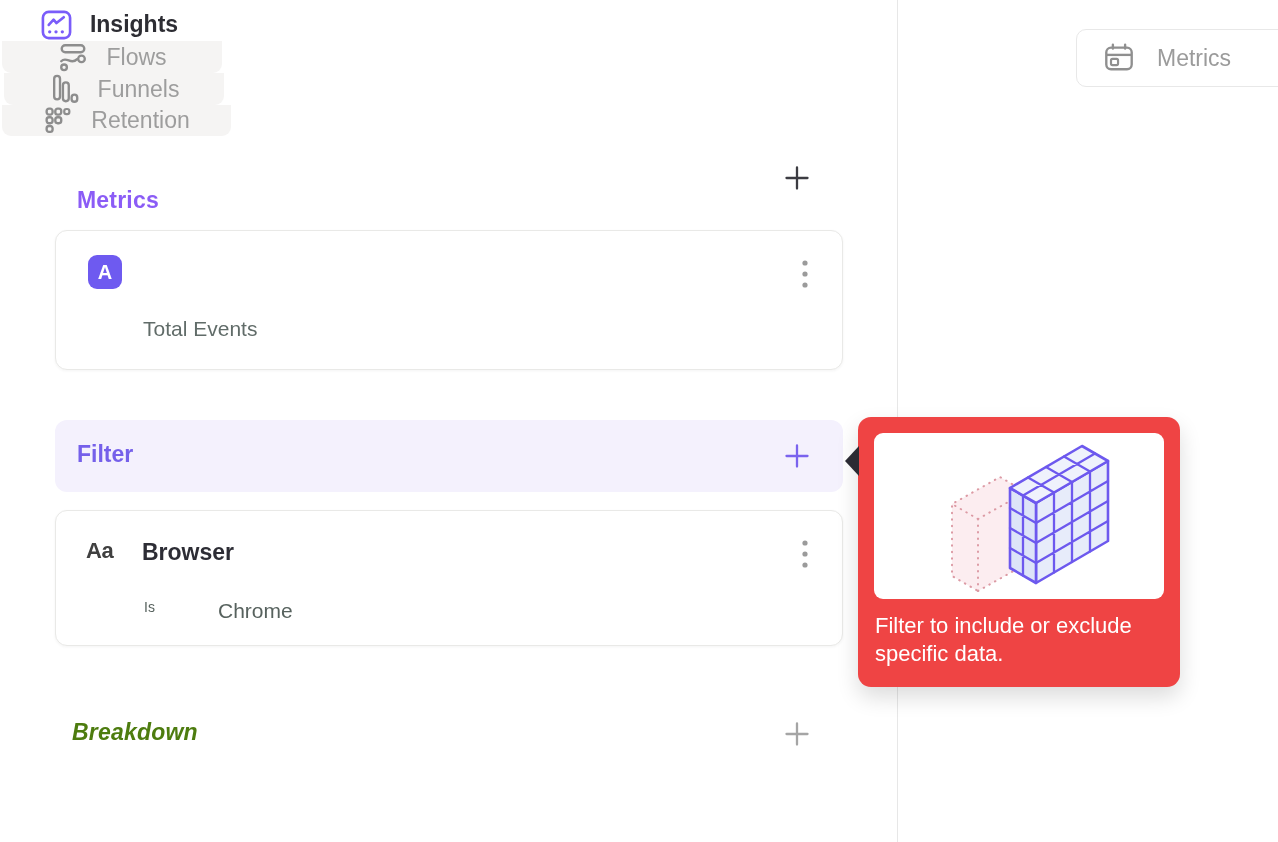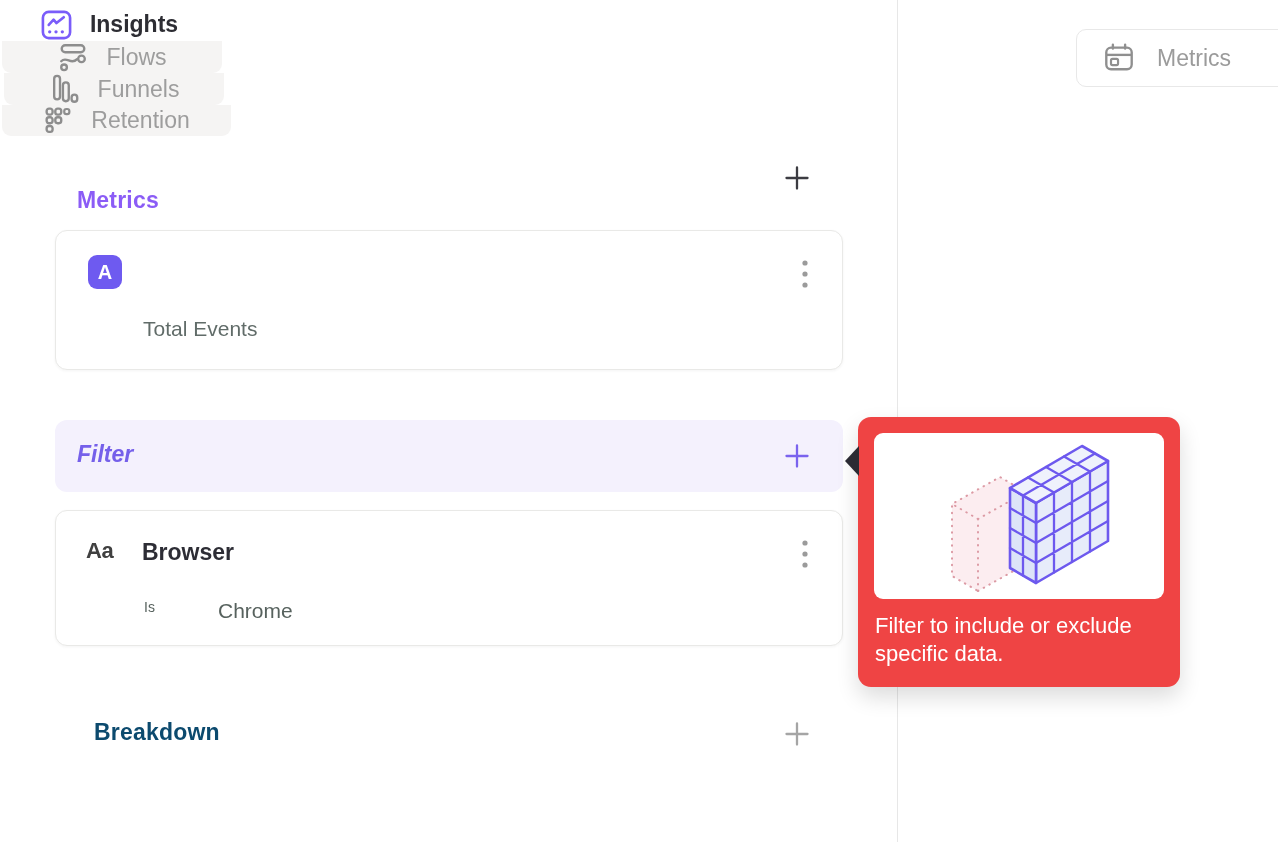--- a/index.html
+++ b/index.html
@@ -21,21 +21,21 @@
 
   
   .custom-btn { position:absolute; left:1076px; top:29px; width:214px; height:58px;
                 background:#fff; border:1.5px solid #e8e8e8; border-radius:10px;
                 display:flex; align-items:center; gap:22px; padding-left:26px;
                 color:#9b9b9b; font-size:23px; font-weight:500; cursor:pointer; }
 
   
   .section-heading { position:absolute; font-size:23px; font-weight:700; letter-spacing:0.2px; }
   .h-metrics   { left:77px; top:163px; color:#8b5cf6;margin-top:24px; }
-  .h-breakdown { left:94px; top:719px; color:#0c4a6e; }
+  .h-breakdown { left:72px; top:719px; color:#4d7c0f;font-style:italic; }
 
   .plus-btn { position:absolute; width:28px; height:28px; cursor:pointer; }
 
   
   .card { position:absolute; left:55px; width:788px; background:#fff;
           border:1.5px solid #e9e9e7; border-radius:12px;
           box-shadow:0 1px 3px rgba(40,40,40,0.05); cursor:pointer; }
   .card-metric  { top:230px; height:140px; }
   .card-filter  { top:510px; height:136px; }
 
@@ -46,21 +46,21 @@
               color:#404040; letter-spacing:-0.5px; }
   .card-title { position:absolute; left:86px; top:28px; font-size:23px; font-weight:600; color:#2d2d35; }
   .card-sub   { position:absolute; left:87px; top:86px; font-size:21px; color:#616c69;text-align:right; }
   .op  { position:absolute; left:88px;  top:88px; font-size:14px; color:#57625e; }
   .val { position:absolute; left:162px; top:88px; font-size:21px; color:#57625e; }
   .kebab { position:absolute; right:32px; top:26px; width:10px; height:36px; cursor:pointer; }
 
   
   .filter-row { position:absolute; left:55px; top:420px; width:788px; height:72px;
                 background:#f4f1fd; border-radius:12px; cursor:pointer; }
-  .filter-label { position:absolute; left:22px; top:21px; font-size:23px; font-weight:700; color:#7560ea;font-style:italic; }
+  .filter-label { position:absolute; left:22px; top:21px; font-size:23px; font-weight:700; color:#7560ea; }
 
   
   .tooltip { position:absolute; left:858px; top:417px; width:322px; height:270px;
              background:#ef4444; border-radius:13px; box-shadow:0 10px 22px rgba(0,0,0,0.14); }
   .tooltip-arrow { position:absolute; left:-13px; top:29px; width:0; height:0;
                    border-top:15px solid transparent; border-bottom:15px solid transparent;
                    border-right:14px solid #2b2b33; }
   .tooltip-illustration { position:absolute; left:16px; top:16px; width:290px; height:166px;
                           background:#fff; border-radius:9px; overflow:hidden; }
   .tooltip-text { position:absolute; left:17px; top:195px; width:262px;

